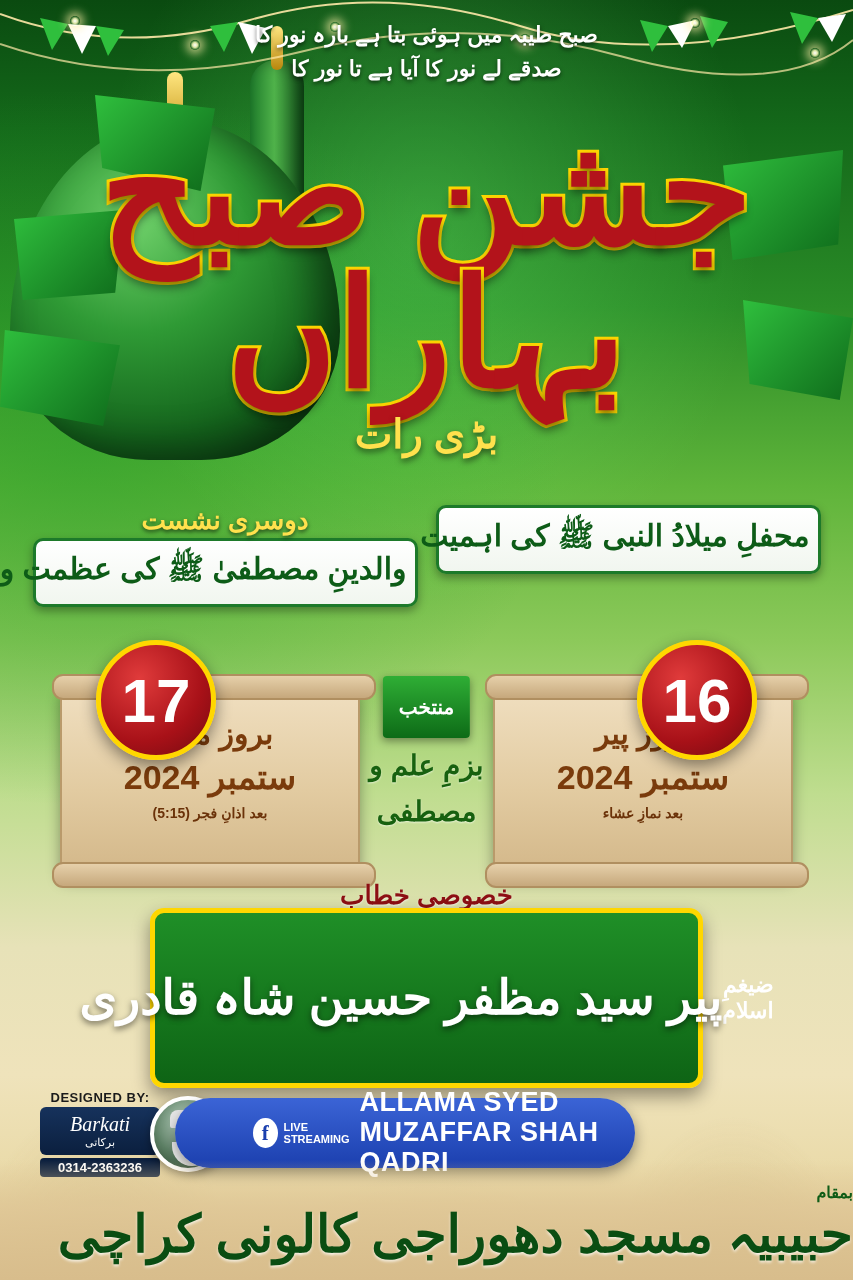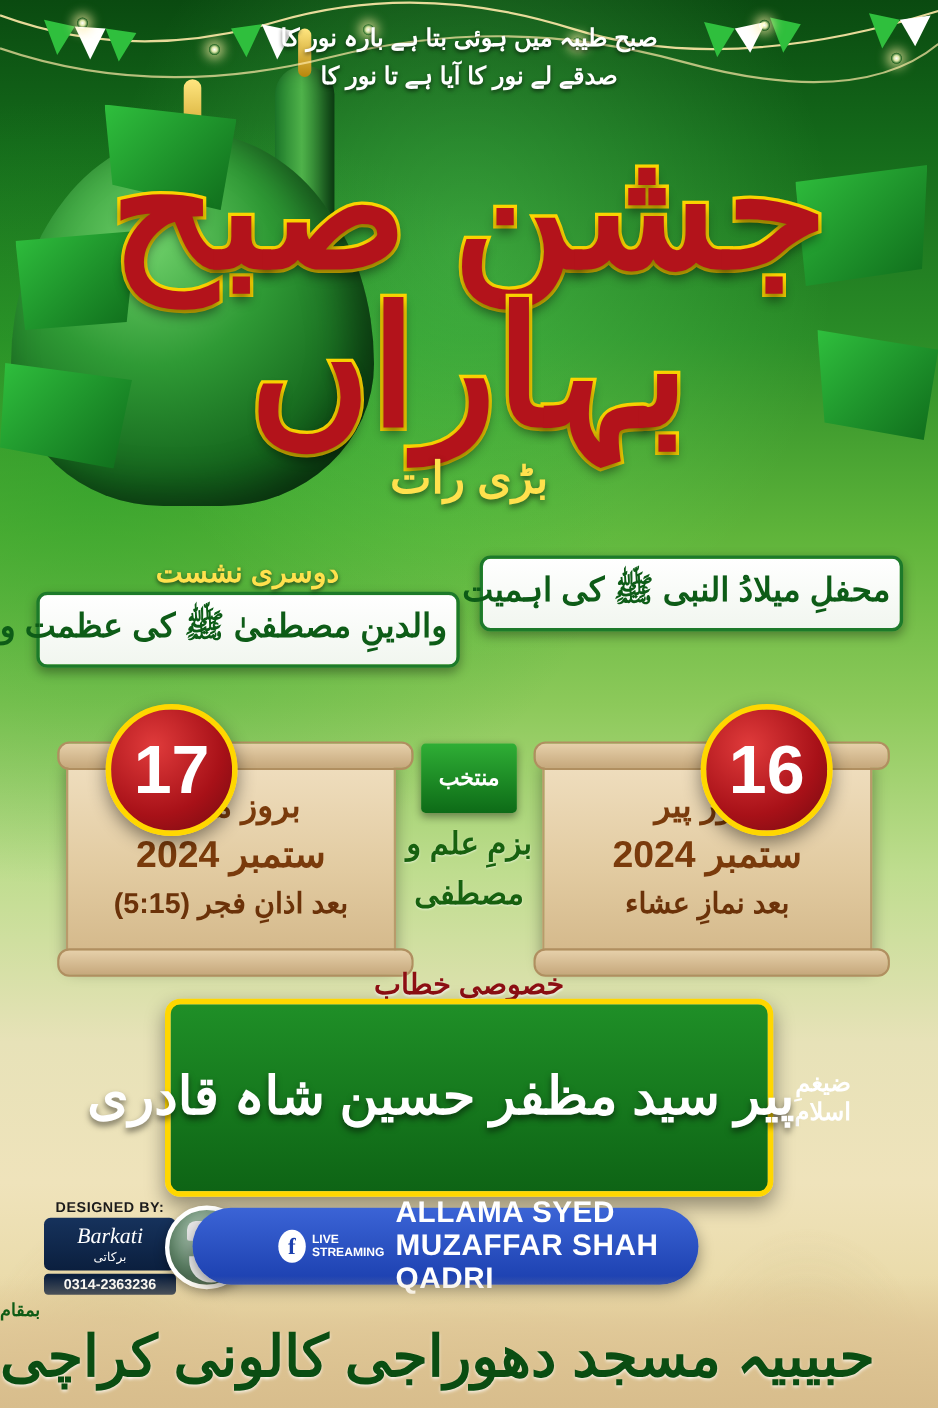--- a/index.html
+++ b/index.html
@@ -148,21 +148,21 @@
   .scroll:before { top:-14px; }
   .scroll:after { bottom:-14px; }
   .scroll.right { right: 60px; }
   .scroll.left  { left: 60px; }
   .scroll-text {
     direction: rtl; text-align:center; color:#7a3b0c; font-weight:bold;
     padding: 26px 12px 0; line-height:1.35;
   }
   .scroll-day { font-size: 30px; }
   .scroll-month { font-size: 34px; }
-  .scroll-time { font-size: 26px; margin-top: 4px; color:#6b3209; }
+  .scroll-time { font-size: 14px; margin-top: 4px; color:#6b3209; }
 
   .datebadge {
     position:absolute; top: 0; width: 120px; height: 120px; border-radius: 50%;
     background: radial-gradient(circle at 35% 30%, #e03b3b 0%, #a81118 60%, #730a10 100%);
     border: 5px solid #ffd700;
     color: #ffffff; font-size: 62px; font-weight: bold;
     display:flex; align-items:center; justify-content:center;
     box-shadow: 0 6px 16px rgba(0,0,0,0.45);
   }
   .datebadge.right { right: 96px; }
@@ -242,21 +242,21 @@
   .fb {
     width: 30px; height:30px; border-radius:50%; background:#ffffff; color:#1b3fae;
     font-weight:bold; font-size: 21px; display:flex; align-items:center; justify-content:center;
     font-family:"Liberation Serif", serif; margin-right: 6px;
   }
   .live-text { color:#ffffff; font-size: 11px; font-weight:bold; line-height:1.1; margin-right:10px; }
   .live-name { color:#ffffff; font-size: 27px; font-weight:bold; line-height:1.1; letter-spacing:0.5px; }
 
   
   .venue {
-    position:absolute; left:0; bottom: 16px; width: 853px; text-align:left; direction: rtl;
+    position:absolute; left:0; bottom: 16px; width: 853px; text-align:right; direction: rtl;
   }
   .venue .logo {
     font-size: 16px; color:#0f5c16; font-weight:bold; margin-bottom: 2px;
   }
   .venue .name {
     font-size: 52px; font-weight:bold; color:#0a4d12;
     text-shadow: 0 2px 3px rgba(255,255,255,0.7);
     white-space: nowrap;
   }
 </style>

